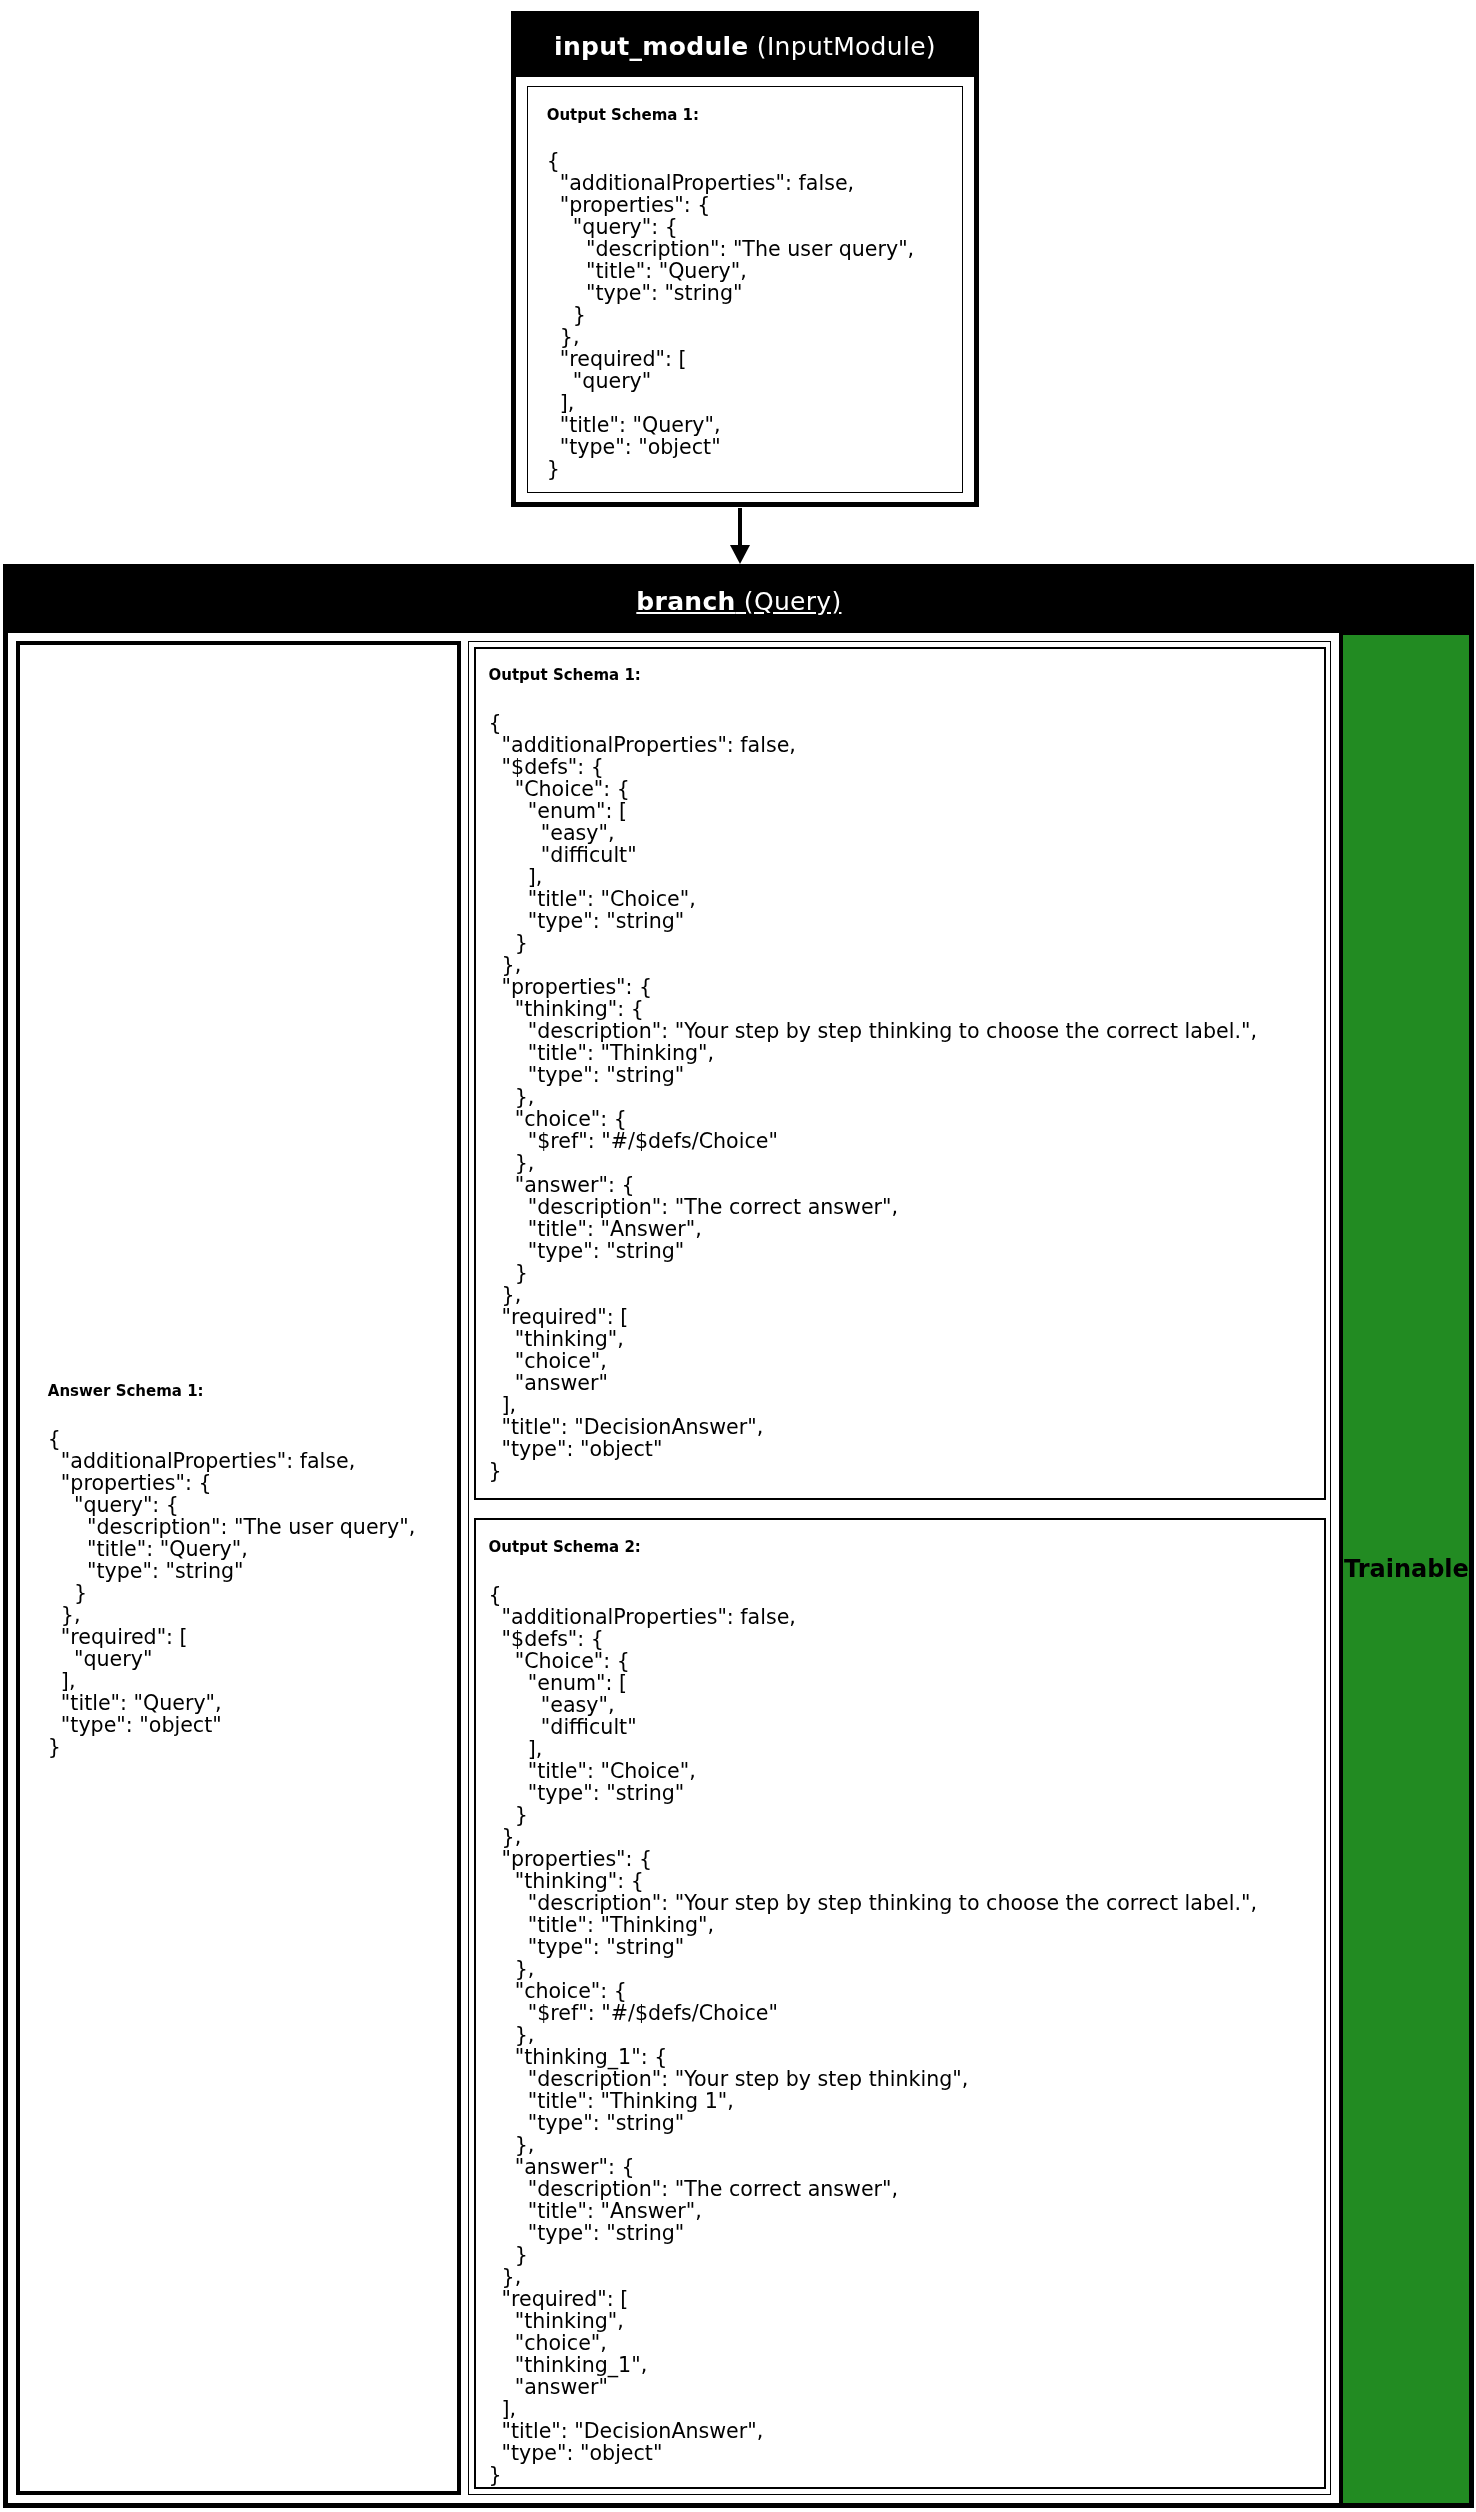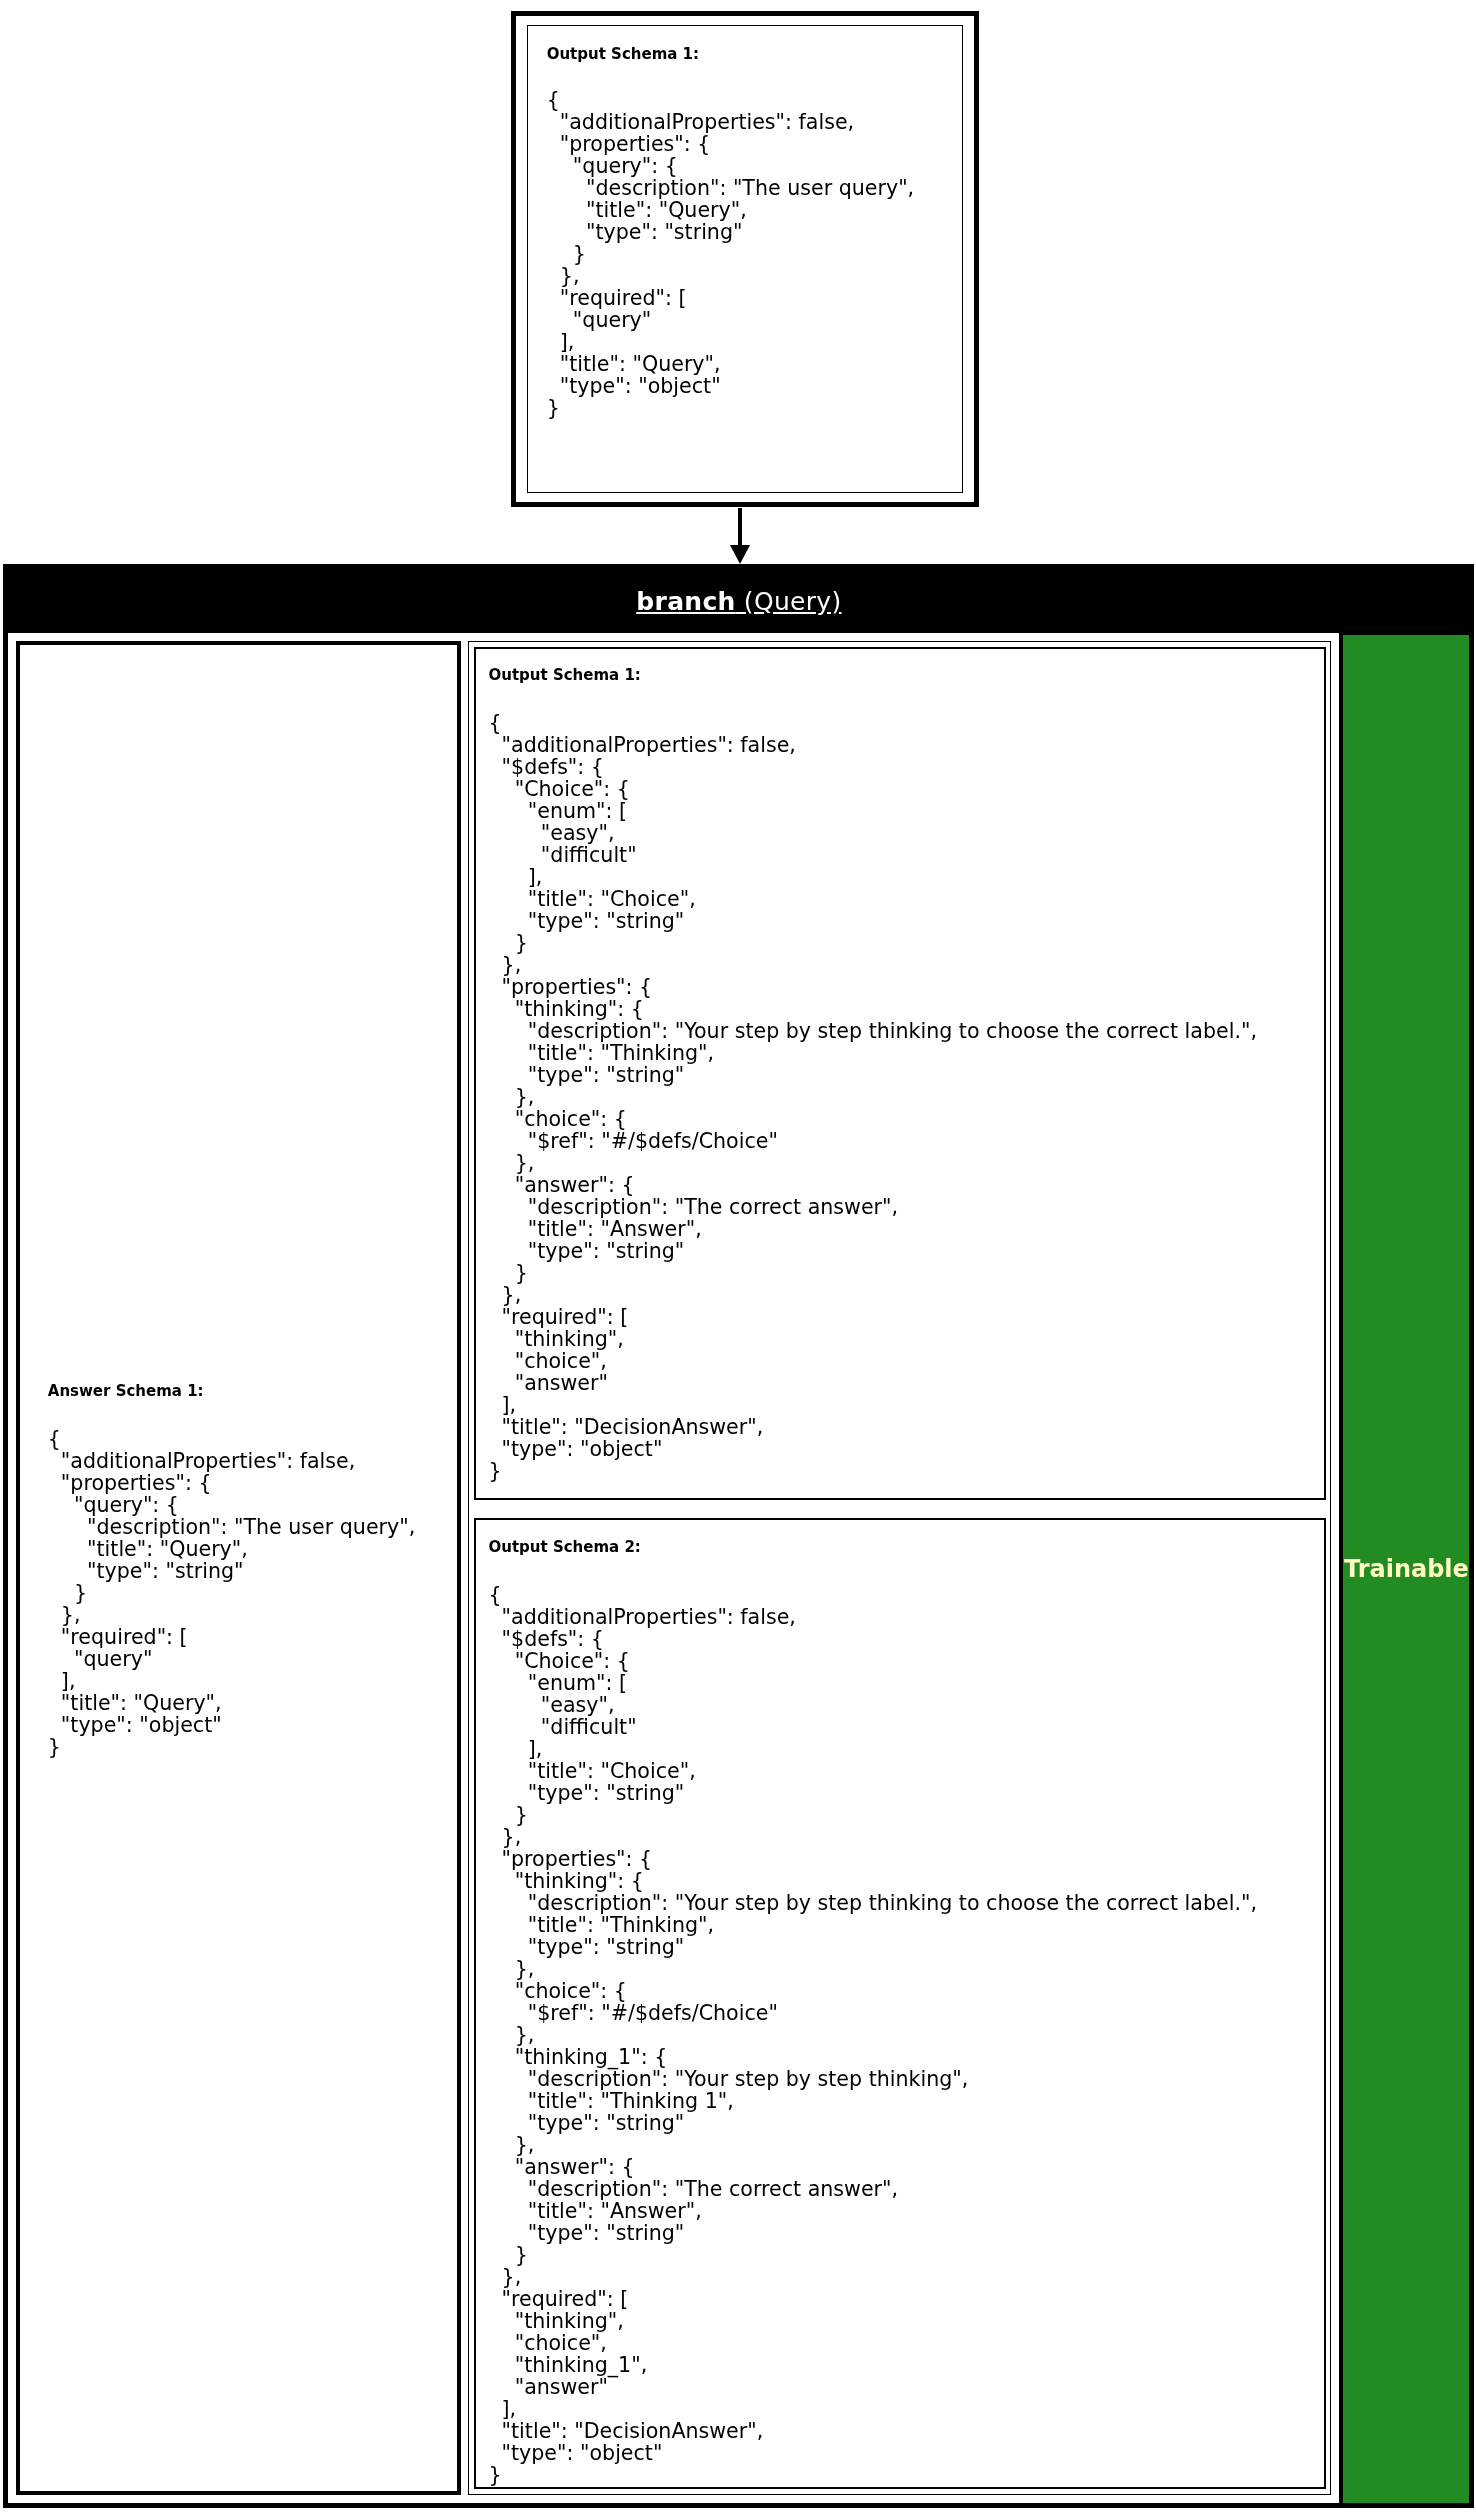--- a/index.html
+++ b/index.html
@@ -79,27 +79,31 @@
 
   #trainable-bar {
     flex:0 0 auto; width:130px;
     background:#228B22;
     border-left:4.6px solid #000;
     border-top:2.3px solid #000;
     display:flex; align-items:center; justify-content:center;
     overflow:hidden;
   }
   #trainable-bar .trainable-label {
-    color:#fef9c3; font-weight:bold; font-size:24px; white-space:nowrap;
+    color:#000000; font-weight:bold; font-size:24px; white-space:nowrap;
   }
 </style>
 </head>
 <body>
 
 <div class="node" id="input-module-node">
+  <div class="node-header">
+    <span class="t-bold">input_module</span>
+      <span class="t-rest"> (InputModule)</span>
+  </div>
   <div class="node-body">
     <div id="im-schema-box">
       <div class="schema-heading">Output Schema 1:</div>
       <pre class="schema-json">{
   "additionalProperties": false,
   "properties": {
     "query": {
       "description": "The user query",
       "title": "Query",
       "type": "string"

